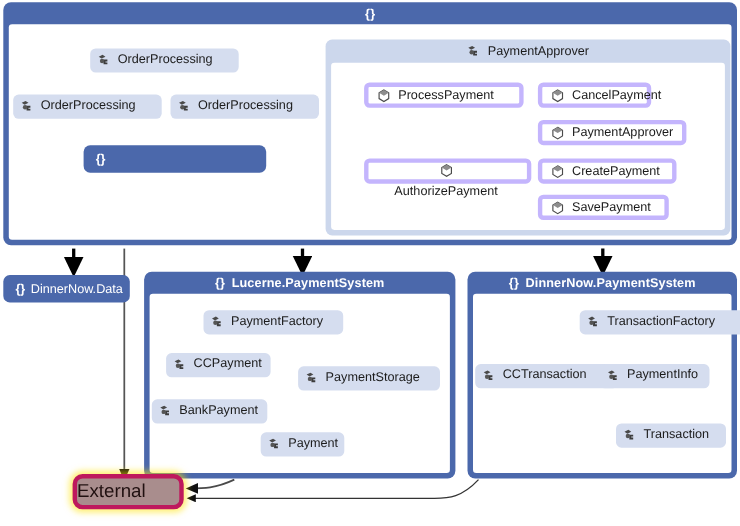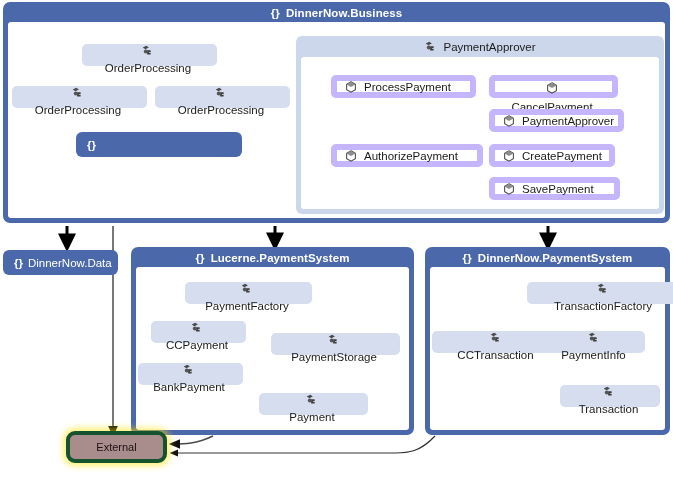--- a/index.html
+++ b/index.html
@@ -15,49 +15,49 @@
          display:flex;align-items:center;justify-content:center;gap:6px;
          color:#ffffff;font-size:11.5px;font-weight:bold;letter-spacing:.1px;}
   .panel > .panel-body{position:absolute;left:5px;top:20px;right:5px;bottom:5px;
          background:#ffffff;border-radius:3px;}
   .ns-glyph{font-weight:bold;font-size:11.5px;color:#ffffff;}
 
   
   .node{position:absolute;box-sizing:border-box;height:22px;
         background:#d5ddef;border-radius:5px;
         display:flex;align-items:center;gap:5px;padding:0 9px 0 6px;
-        font-size:11.5px;color:#1b1b1b;white-space:nowrap;flex-direction:column;}
+        font-size:11.5px;color:#1b1b1b;white-space:nowrap;}
   .node .lbl{line-height:1;}
 
   
   .ns-node{position:absolute;box-sizing:border-box;height:25px;
         background:#4b68ab;border-radius:6px;
         display:flex;align-items:center;gap:5px;padding:0 11px;
         font-size:11.5px;color:#ffffff;white-space:nowrap;}
 
   
   .method{position:absolute;box-sizing:border-box;height:23px;
-        background:#ffffff;border:6px solid #c4b5fd;border-radius:5px;
+        background:#ffffff;border:4px solid #c4b5fd;border-radius:5px;
         display:flex;align-items:center;gap:6px;padding:0 10px 0 7px;
         font-size:11.5px;color:#1b1b1b;white-space:nowrap;}
 
   
   .group{position:absolute;box-sizing:border-box;background:#ccd7ec;
          border-radius:6px;}
   .group > .group-title{position:absolute;left:0;top:0;width:100%;height:22px;
          display:flex;align-items:center;justify-content:center;gap:5px;
          font-size:11.5px;color:#1b1b1b;}
   .group > .group-body{position:absolute;left:5px;top:21px;right:5px;bottom:5px;
          background:#ffffff;border-radius:3px;}
 
   
   .external{position:absolute;box-sizing:border-box;
-        background:#a98d8d;border:4px solid #14532d;border-radius:9px;
-        display:flex;align-items:center;justify-content:center;
-        font-size:11px;color:#201010;
+        background:#a98d8d;border:4px solid #be185d;border-radius:9px;
+        display:flex;align-items:center;
+        font-size:17px;color:#201010;
         box-shadow:0 0 6px 3px rgba(255,226,0,.55);}
 
   svg.icn{display:block;flex:0 0 auto;}
 </style>
 </head>
 <body>
 
 <svg id="canvas" viewBox="0 0 673 478" xmlns="http://www.w3.org/2000/svg">
   <defs>
     <marker id="ah" markerWidth="8" markerHeight="8" refX="4.2" refY="3" orient="auto" markerUnits="strokeWidth">
@@ -135,21 +135,20 @@
     <path d="M213,436 C196,444 185,444 172,444" stroke="#4a4a4a" stroke-width="1.6" fill="none" marker-end="url(#ah-thin)"></path>
   </g>
   <g>
     <path d="M435,436 C420,452 408,453 395,453 L172,453" stroke="#333" stroke-width="1.2" fill="none" marker-end="url(#ah-thin)"></path>
   </g>
 </svg>
 
 <div class="panel" id="panel-business" style="left:3px;top:2px;width:667px;height:221px;">
   <div class="panel-title">
     <span class="ns-glyph">{}</span>
-    <span>DinnerNow.Business</span>
   </div>
   <div class="panel-body"></div>
 </div>
 
 <div class="node" style="left:82px;top:44px;width:135px;">
   <svg class="icn" width="14" height="14" viewBox="0 0 16 16">
     <path d="M2 4 l4-2 3 2 -4 2 z" fill="#4a4a4a"></path>
     <path d="M7 7 h4 v2 h-2 v1 h2 v2 h-4 z" fill="#3d3d3d"></path>
     <circle cx="5.5" cy="8.5" r="2.3" fill="#555"></circle>
   </svg>
@@ -188,49 +187,49 @@
   <div class="group-body"></div>
 </div>
 
 <div class="method" style="left:331px;top:75px;width:145px;">
   <svg class="icn" width="14" height="14" viewBox="0 0 16 16">
     <path d="M8 2 l5 3 v6 l-5 3 -5-3 V5 z" fill="none" stroke="#4a4a4a" stroke-width="1.2"></path>
     <path d="M8 2 l5 3 -5 3 -5-3 z" fill="#8d8d8d"></path>
   </svg>
   <span class="lbl">ProcessPayment</span>
 </div>
-<div class="method" style="left:489px;top:75px;width:129px;flex-direction:column;">
+<div class="method" style="left:489px;top:75px;width:103px;">
   <svg class="icn" width="14" height="14" viewBox="0 0 16 16">
     <path d="M8 2 l5 3 v6 l-5 3 -5-3 V5 z" fill="none" stroke="#4a4a4a" stroke-width="1.2"></path>
     <path d="M8 2 l5 3 -5 3 -5-3 z" fill="#8d8d8d"></path>
   </svg>
   <span class="lbl">CancelPayment</span>
 </div>
 <div class="method" style="left:489px;top:109px;width:135px;">
   <svg class="icn" width="14" height="14" viewBox="0 0 16 16">
     <path d="M8 2 l5 3 v6 l-5 3 -5-3 V5 z" fill="none" stroke="#4a4a4a" stroke-width="1.2"></path>
     <path d="M8 2 l5 3 -5 3 -5-3 z" fill="#8d8d8d"></path>
   </svg>
   <span class="lbl">PaymentApprover</span>
 </div>
-<div class="method" style="left:331px;top:144px;width:152px;">
+<div class="method" style="left:331px;top:144px;width:152px;flex-direction:column;">
   <svg class="icn" width="14" height="14" viewBox="0 0 16 16">
     <path d="M8 2 l5 3 v6 l-5 3 -5-3 V5 z" fill="none" stroke="#4a4a4a" stroke-width="1.2"></path>
     <path d="M8 2 l5 3 -5 3 -5-3 z" fill="#8d8d8d"></path>
   </svg>
   <span class="lbl">AuthorizePayment</span>
 </div>
 <div class="method" style="left:489px;top:144px;width:126px;">
   <svg class="icn" width="14" height="14" viewBox="0 0 16 16">
     <path d="M8 2 l5 3 v6 l-5 3 -5-3 V5 z" fill="none" stroke="#4a4a4a" stroke-width="1.2"></path>
     <path d="M8 2 l5 3 -5 3 -5-3 z" fill="#8d8d8d"></path>
   </svg>
   <span class="lbl">CreatePayment</span>
 </div>
-<div class="method" style="left:489px;top:177px;width:131px;">
+<div class="method" style="left:489px;top:177px;width:119px;">
   <svg class="icn" width="14" height="14" viewBox="0 0 16 16">
     <path d="M8 2 l5 3 v6 l-5 3 -5-3 V5 z" fill="none" stroke="#4a4a4a" stroke-width="1.2"></path>
     <path d="M8 2 l5 3 -5 3 -5-3 z" fill="#8d8d8d"></path>
   </svg>
   <span class="lbl">SavePayment</span>
 </div>
 
 <div class="ns-node" style="left:3px;top:250px;width:115px;">
   <span class="ns-glyph">{}</span>
   <span class="lbl">DinnerNow.Data</span>
@@ -269,21 +268,21 @@
   <span class="lbl">PaymentStorage</span>
 </div>
 <div class="node" style="left:138px;top:363px;width:105px;">
   <svg class="icn" width="14" height="14" viewBox="0 0 16 16">
     <path d="M2 4 l4-2 3 2 -4 2 z" fill="#4a4a4a"></path>
       <path d="M7 7 h4 v2 h-2 v1 h2 v2 h-4 z" fill="#3d3d3d"></path>
       <circle cx="5.5" cy="8.5" r="2.3" fill="#555"></circle>
   </svg>
   <span class="lbl">BankPayment</span>
 </div>
-<div class="node" style="left:259px;top:393px;width:109px;align-items:center;">
+<div class="node" style="left:237px;top:393px;width:76px;align-items:center;">
   <svg class="icn" width="14" height="14" viewBox="0 0 16 16">
     <path d="M2 4 l4-2 3 2 -4 2 z" fill="#4a4a4a"></path>
       <path d="M7 7 h4 v2 h-2 v1 h2 v2 h-4 z" fill="#3d3d3d"></path>
       <circle cx="5.5" cy="8.5" r="2.3" fill="#555"></circle>
   </svg>
   <span class="lbl">Payment</span>
 </div>
 
 <div class="panel" style="left:425px;top:247px;width:245px;height:188px;">
   <div class="panel-title">

